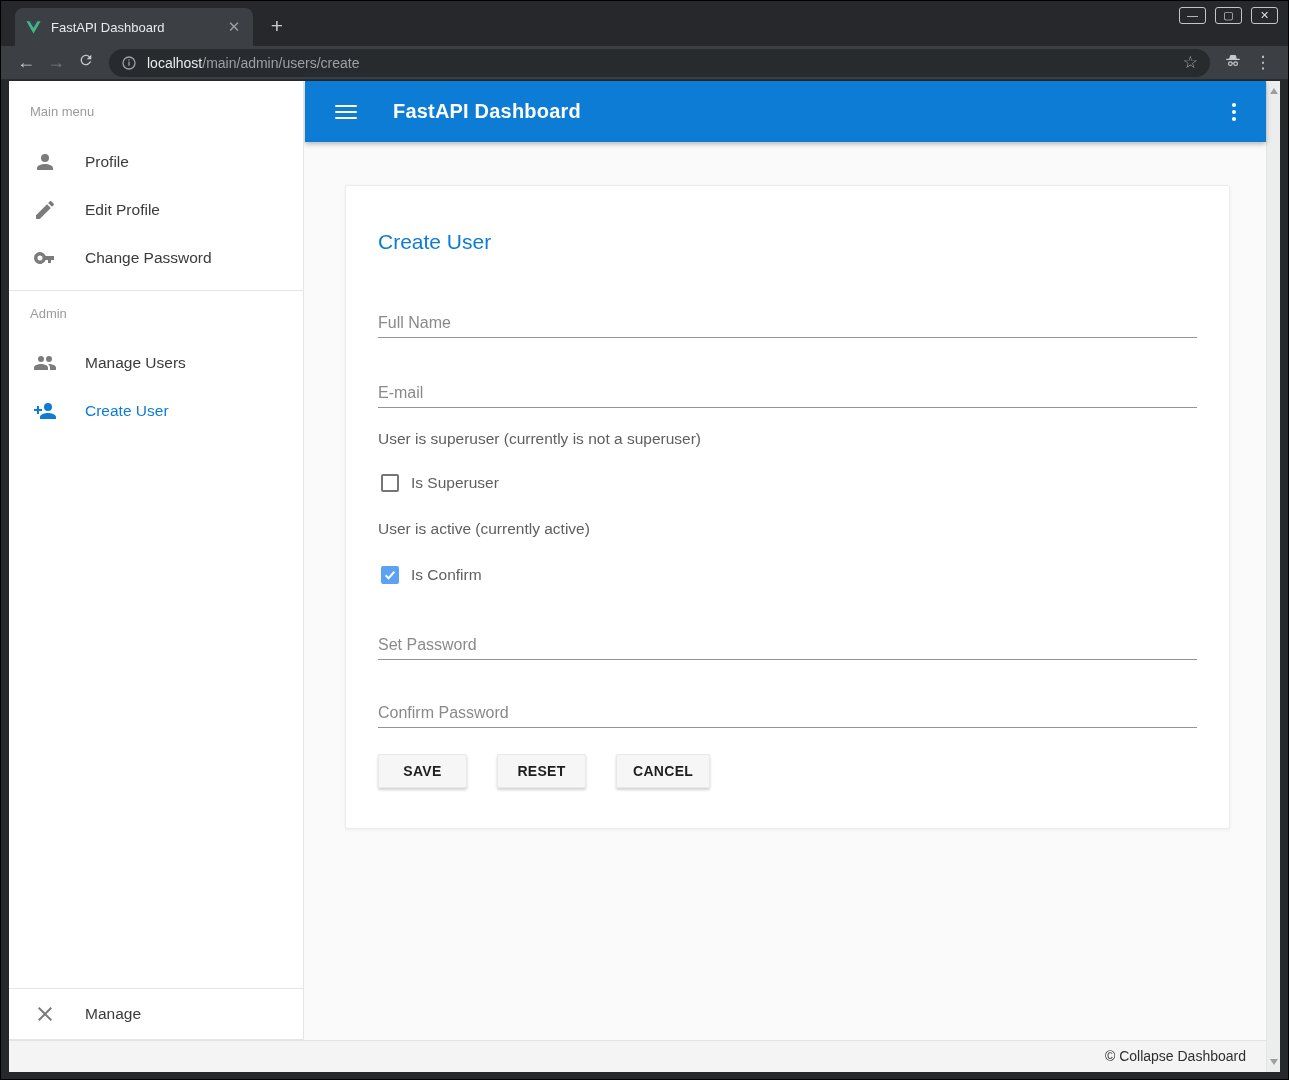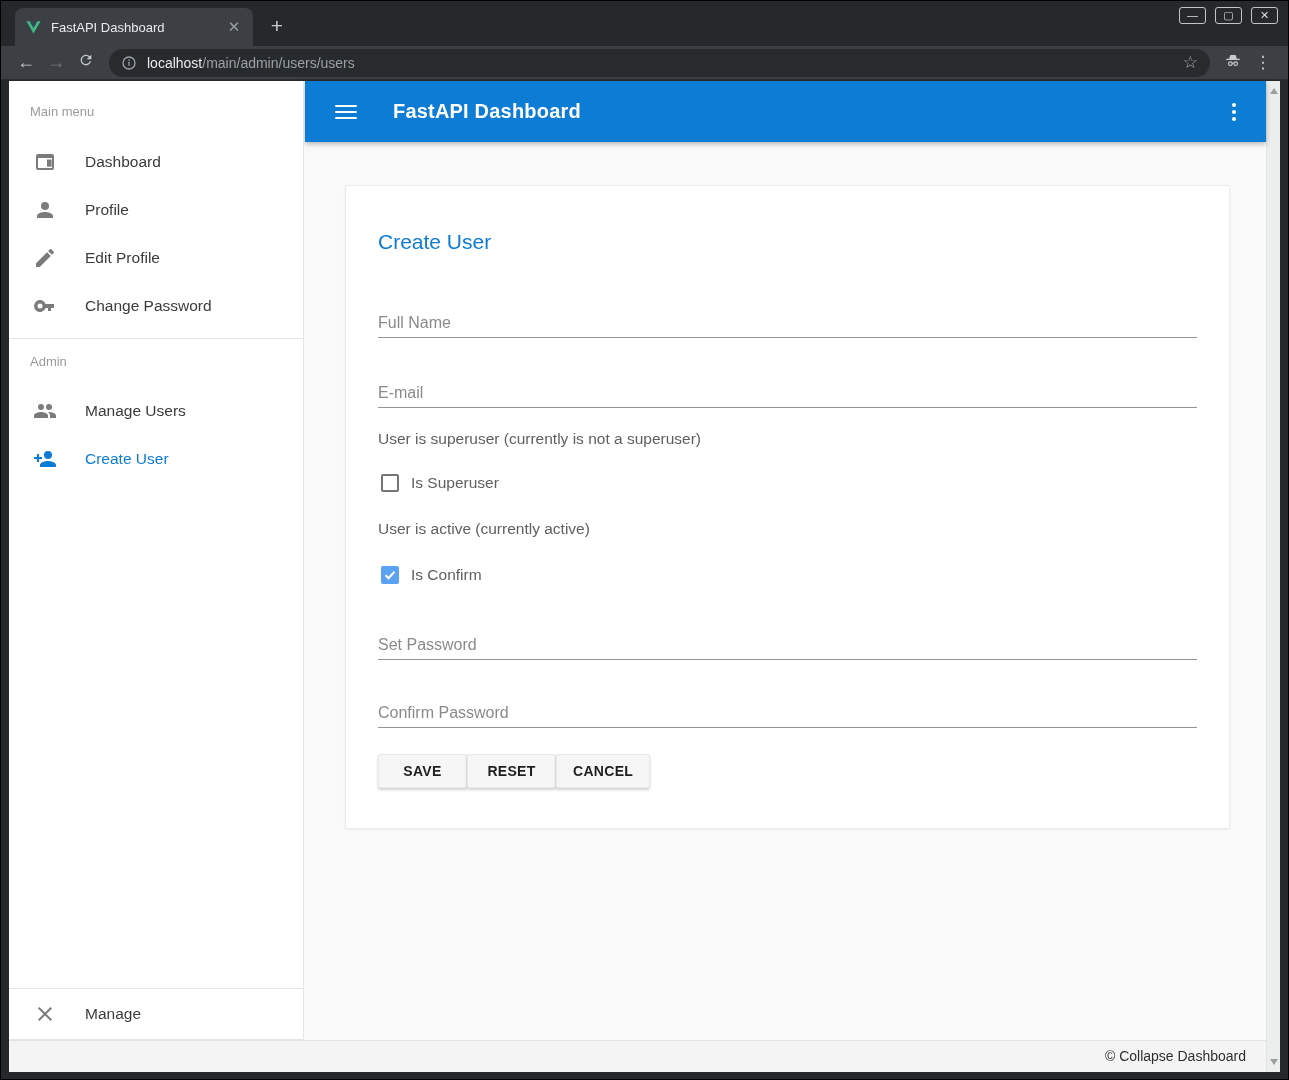--- a/index.html
+++ b/index.html
@@ -84,21 +84,21 @@
   .tf1 { margin-top:52px; } .tf2 { margin-top:40px; } .tf3 { margin-top:46px; } .tf4 { margin-top:38px; }
   .hint { font-size:15.5px; color:#5f5f5f; height:20px; }
   .hint1 { margin-top:22px; } .hint2 { margin-top:28px; }
   .cb-row { display:flex; align-items:center; height:18px; }
   .cb-row1 { margin-top:24px; } .cb-row2 { margin-top:26px; }
   .cb-box { width:18px; height:18px; border:2px solid #757575; border-radius:2px; margin-left:3px;
             flex:0 0 auto; display:flex; align-items:center; justify-content:center; }
   .cb-box.checked { background:var(--checkbox); border-color:var(--checkbox); }
   .cb-box svg { width:14px; height:14px; }
   .cb-label { margin-left:12px; font-size:15.5px; color:#5f5f5f; }
-  .btn-row { margin-top:26px; display:flex; gap:0; }
+  .btn-row { margin-top:26px; display:flex; gap:30px; }
   .btn { min-width:89px; height:34px; padding:0 16px; background:#f6f6f6; border:1px solid #e9e9e9;
          border-radius:2px; box-shadow:0 2px 3px rgba(0,0,0,.18); font-family:"Liberation Sans",sans-serif;
          font-size:14px; font-weight:bold; letter-spacing:.3px; color:#1f1f1f; cursor:pointer; }
 </style>
 </head>
 <body>
 
 <div class="window">
 
   <div class="tabstrip">
@@ -125,21 +125,21 @@
       <svg width="16" height="16" viewBox="0 0 24 24">
         <path fill="#c6cacd" d="M17.65 6.35A8 8 0 1 0 19.73 14h-2.08A6 6 0 1 1 12 6c1.66 0 3.14.69 4.22 1.78L13 11h7V4z"></path>
       </svg>
     </div>
     <div class="urlbar">
       <svg class="info-i" viewBox="0 0 24 24">
         <circle cx="12" cy="12" r="9" fill="none" stroke="#9aa0a6" stroke-width="2"></circle>
         <rect x="11" y="10" width="2" height="6" fill="#9aa0a6"></rect>
         <rect x="11" y="6.5" width="2" height="2" fill="#9aa0a6"></rect>
       </svg>
-      <span class="url-text"><b style="font-weight:normal">localhost</b><span class="path">/main/admin/users/users</span></span>
+      <span class="url-text"><b style="font-weight:normal">localhost</b><span class="path">/main/admin/users/create</span></span>
       <span class="star">☆</span>
     </div>
     <div class="tool-ico">
       <svg width="20" height="18" viewBox="0 0 24 24">
         <path fill="#c6cacd" d="M17.06 9l-1.14-4.2c-.15-.5-.62-.8-1.14-.8H9.22c-.52 0-.99.3-1.14.8L6.94 9H3v1.5h18V9h-3.94z"></path>
         <circle cx="8.5" cy="15.5" r="2.4" fill="none" stroke="#c6cacd" stroke-width="1.6"></circle>
         <circle cx="15.5" cy="15.5" r="2.4" fill="none" stroke="#c6cacd" stroke-width="1.6"></circle>
         <path d="M10.9 15h2.2" stroke="#c6cacd" stroke-width="1.4"></path>
       </svg>
     </div>
@@ -154,27 +154,20 @@
           <i></i>
           <i></i>
         </div>
       <div class="appbar-title">FastAPI Dashboard</div>
       <div class="appbar-dots"></div>
     </div>
 
     <div class="sidebar">
       <div class="side-header">Main menu</div>
       <div class="side-items">
-        <div class="side-item">
-          <svg class="s-icon" viewBox="0 0 24 24">
-            <path d="M19 4H5a2 2 0 0 0-2 2v12a2 2 0 0 0 2 2h14a2 2 0 0 0 2-2V6a2 2 0 0 0-2-2zm0 14H5V8h14v10z"></path>
-            <rect x="14" y="9.5" width="4.6" height="7.2"></rect>
-          </svg>
-          <span class="s-label">Dashboard</span>
-        </div>
         <div class="side-item">
           <svg class="s-icon" viewBox="0 0 24 24">
             <path d="M12 12a4 4 0 1 0-4-4 4 4 0 0 0 4 4zm0 2c-2.67 0-8 1.34-8 4v2h16v-2c0-2.66-5.33-4-8-4z"></path>
           </svg>
           <span class="s-label">Profile</span>
         </div>
         <div class="side-item">
           <svg class="s-icon" viewBox="0 0 24 24">
             <path d="M3 17.25V21h3.75L17.81 9.94l-3.75-3.75L3 17.25zM20.71 7.04a1 1 0 0 0 0-1.41l-2.34-2.34a1 1 0 0 0-1.41 0l-1.83 1.83 3.75 3.75 1.83-1.83z"></path>
           </svg>

